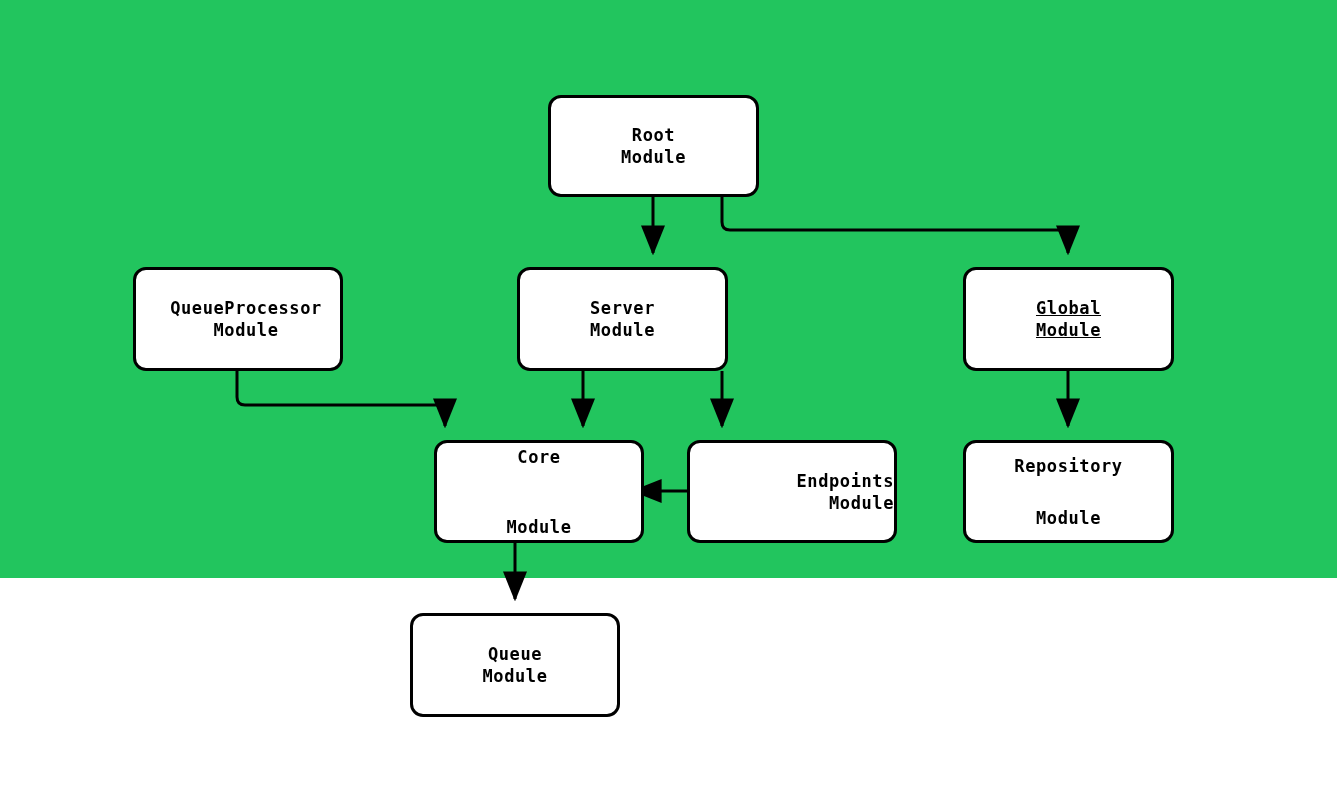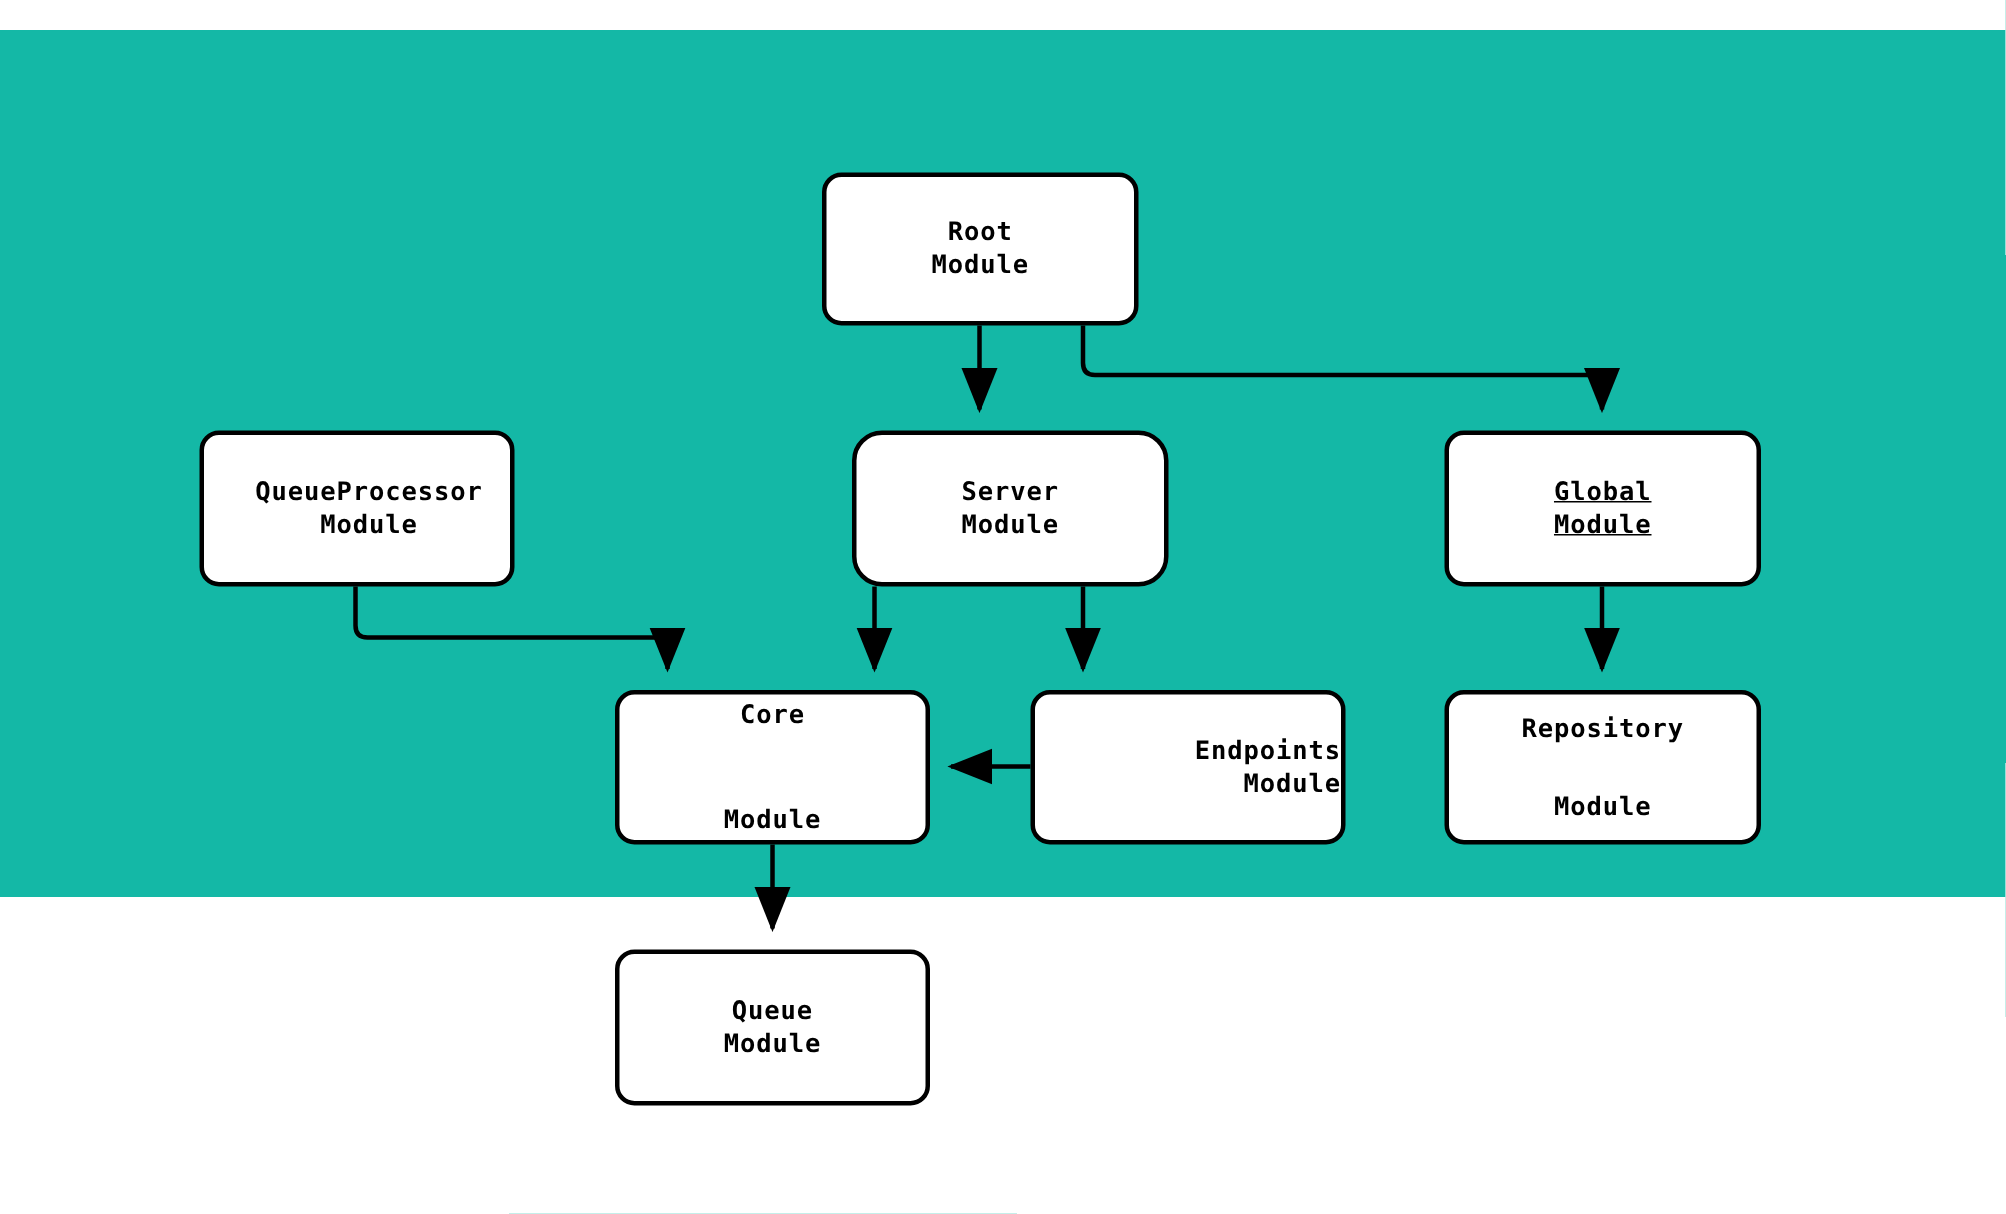--- a/index.html
+++ b/index.html
@@ -11,22 +11,21 @@
   body {
     width: 1337px;
     height: 809px;
     font-family: "DejaVu Sans Mono", "Liberation Mono", monospace;
     overflow: hidden;
   }
   #diagram-canvas {
     position: relative;
     width: 1337px;
     height: 578px;
-    background: #14b8a6;
-    margin-top: 20px;
+    background: #22c55e;
   }
   #edge-layer {
     position: absolute;
     left: 0;
     top: 0;
     width: 1337px;
     height: 809px;
   }
   .node {
     position: absolute;
@@ -76,29 +75,29 @@
 
   <div id="node-layer">
       <div class="node" style="left: 548px; top: 95px; width: 211px; height: 102px; background: rgb(255, 255, 255); border-color: rgb(0, 0, 0);">
         <div class="node-label-line">Root</div>
         <div class="node-label-line">Module</div>
       </div>
       <div class="node" style="left: 133px; top: 267px; width: 210px; height: 104px; background: rgb(255, 255, 255); border-color: rgb(0, 0, 0); padding-left: 16px;">
         <div class="node-label-line">QueueProcessor</div>
         <div class="node-label-line">Module</div>
       </div>
-      <div class="node" style="left: 568px; top: 267px; width: 211px; height: 104px; background: rgb(255, 255, 255); border-color: rgb(0, 0, 0); border-radius: 20px;">
+      <div class="node" style="left: 517px; top: 267px; width: 211px; height: 104px; background: rgb(255, 255, 255); border-color: rgb(0, 0, 0);">
         <div class="node-label-line">Server</div>
         <div class="node-label-line">Module</div>
       </div>
       <div class="node" style="left: 963px; top: 267px; width: 211px; height: 104px; background: rgb(255, 255, 255); border-color: rgb(0, 0, 0); text-decoration: underline;">
         <div class="node-label-line">Global</div>
         <div class="node-label-line">Module</div>
       </div>
-      <div class="node" style="left: 410px; top: 440px; width: 210px; height: 103px; background: rgb(255, 255, 255); border-color: rgb(0, 0, 0); gap: 48px;">
+      <div class="node" style="left: 434px; top: 440px; width: 210px; height: 103px; background: rgb(255, 255, 255); border-color: rgb(0, 0, 0); gap: 48px;">
         <div class="node-label-line">Core</div>
         <div class="node-label-line">Module</div>
       </div>
       <div class="node" style="left: 687px; top: 440px; width: 210px; height: 103px; background: rgb(255, 255, 255); border-color: rgb(0, 0, 0); align-items: flex-end;">
         <div class="node-label-line">Endpoints</div>
         <div class="node-label-line">Module</div>
       </div>
       <div class="node" style="left: 963px; top: 440px; width: 211px; height: 103px; background: rgb(255, 255, 255); border-color: rgb(0, 0, 0); gap: 30px;">
         <div class="node-label-line">Repository</div>
         <div class="node-label-line">Module</div>

